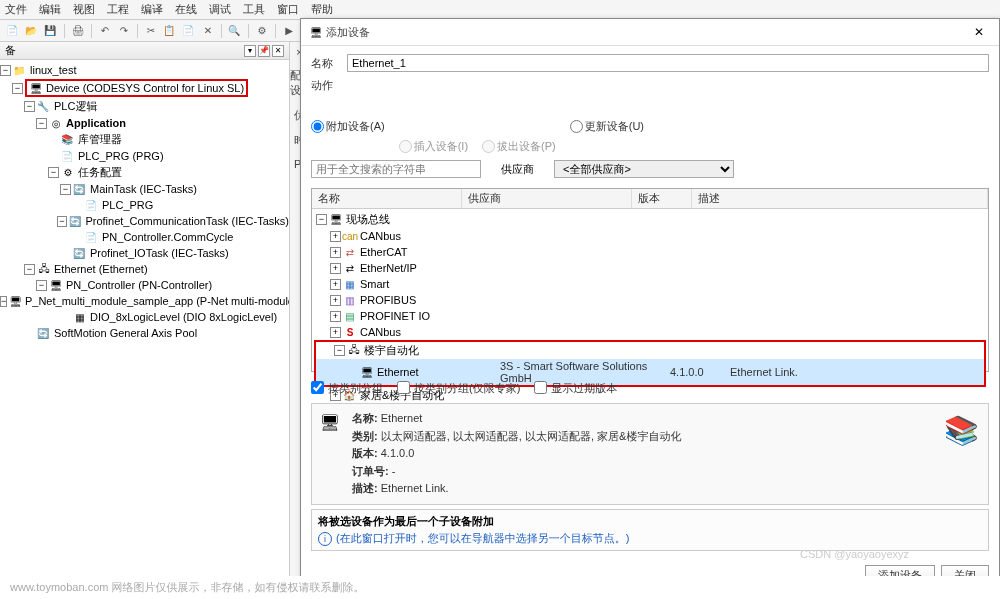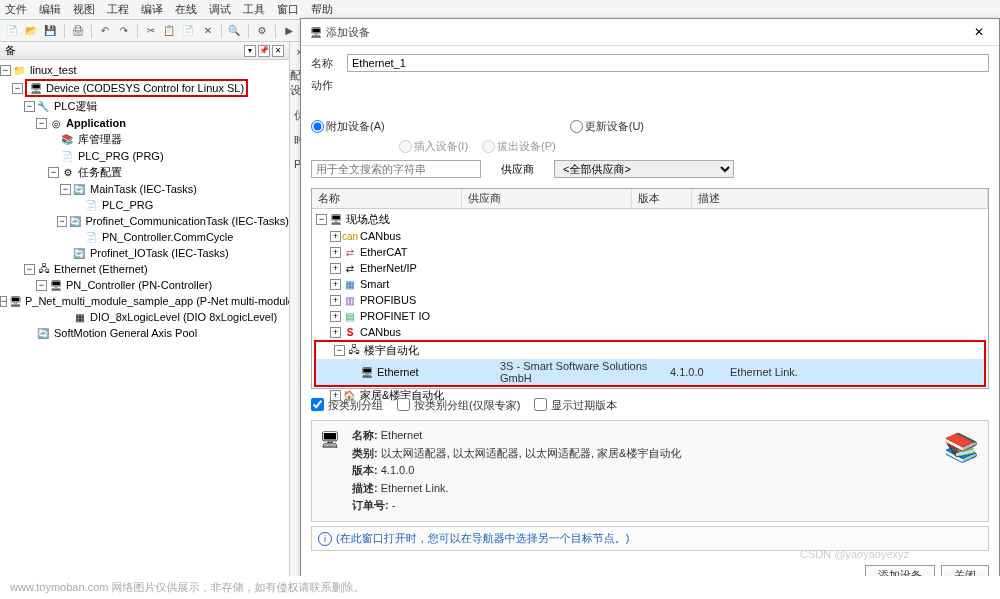--- a/index.html
+++ b/index.html
@@ -367,27 +367,28 @@
           <span>显示过期版本</span>
         </label>
     </div>
 
     <div class="detail-box">
       <div class="detail-icn">🖥</div>
       <div class="detail-txt">
         <div><b>名称:</b> <span>Ethernet</span></div>
         <div><b>类别:</b> <span>以太网适配器, 以太网适配器, 以太网适配器, 家居&amp;楼宇自动化</span></div>
         <div><b>版本:</b> <span>4.1.0.0</span></div>
+        <div><b>订单号:</b> <span>-</span></div>
         <div><b>描述:</b> <span>Ethernet Link.</span></div>
-        <div><b>订单号:</b> <span>-</span></div>
       </div>
       <div class="detail-img">📚</div>
     </div>
 
     <div class="append-box">
+      <div class="bold-ln">将被选设备作为最后一个子设备附加</div>
       <div class="info-ln">
         <span class="info-icn">i</span>
         <span>(在此窗口打开时，您可以在导航器中选择另一个目标节点。)</span>
       </div>
     </div>
   </div>
   <div style="position:absolute;right:90px;bottom:32px;color:#ccc;font-size:11px">CSDN @yaoyaoyexyz</div>
   <div class="dlg-btns">
     <button class="btn">添加设备</button>
     <button class="btn">关闭</button>

